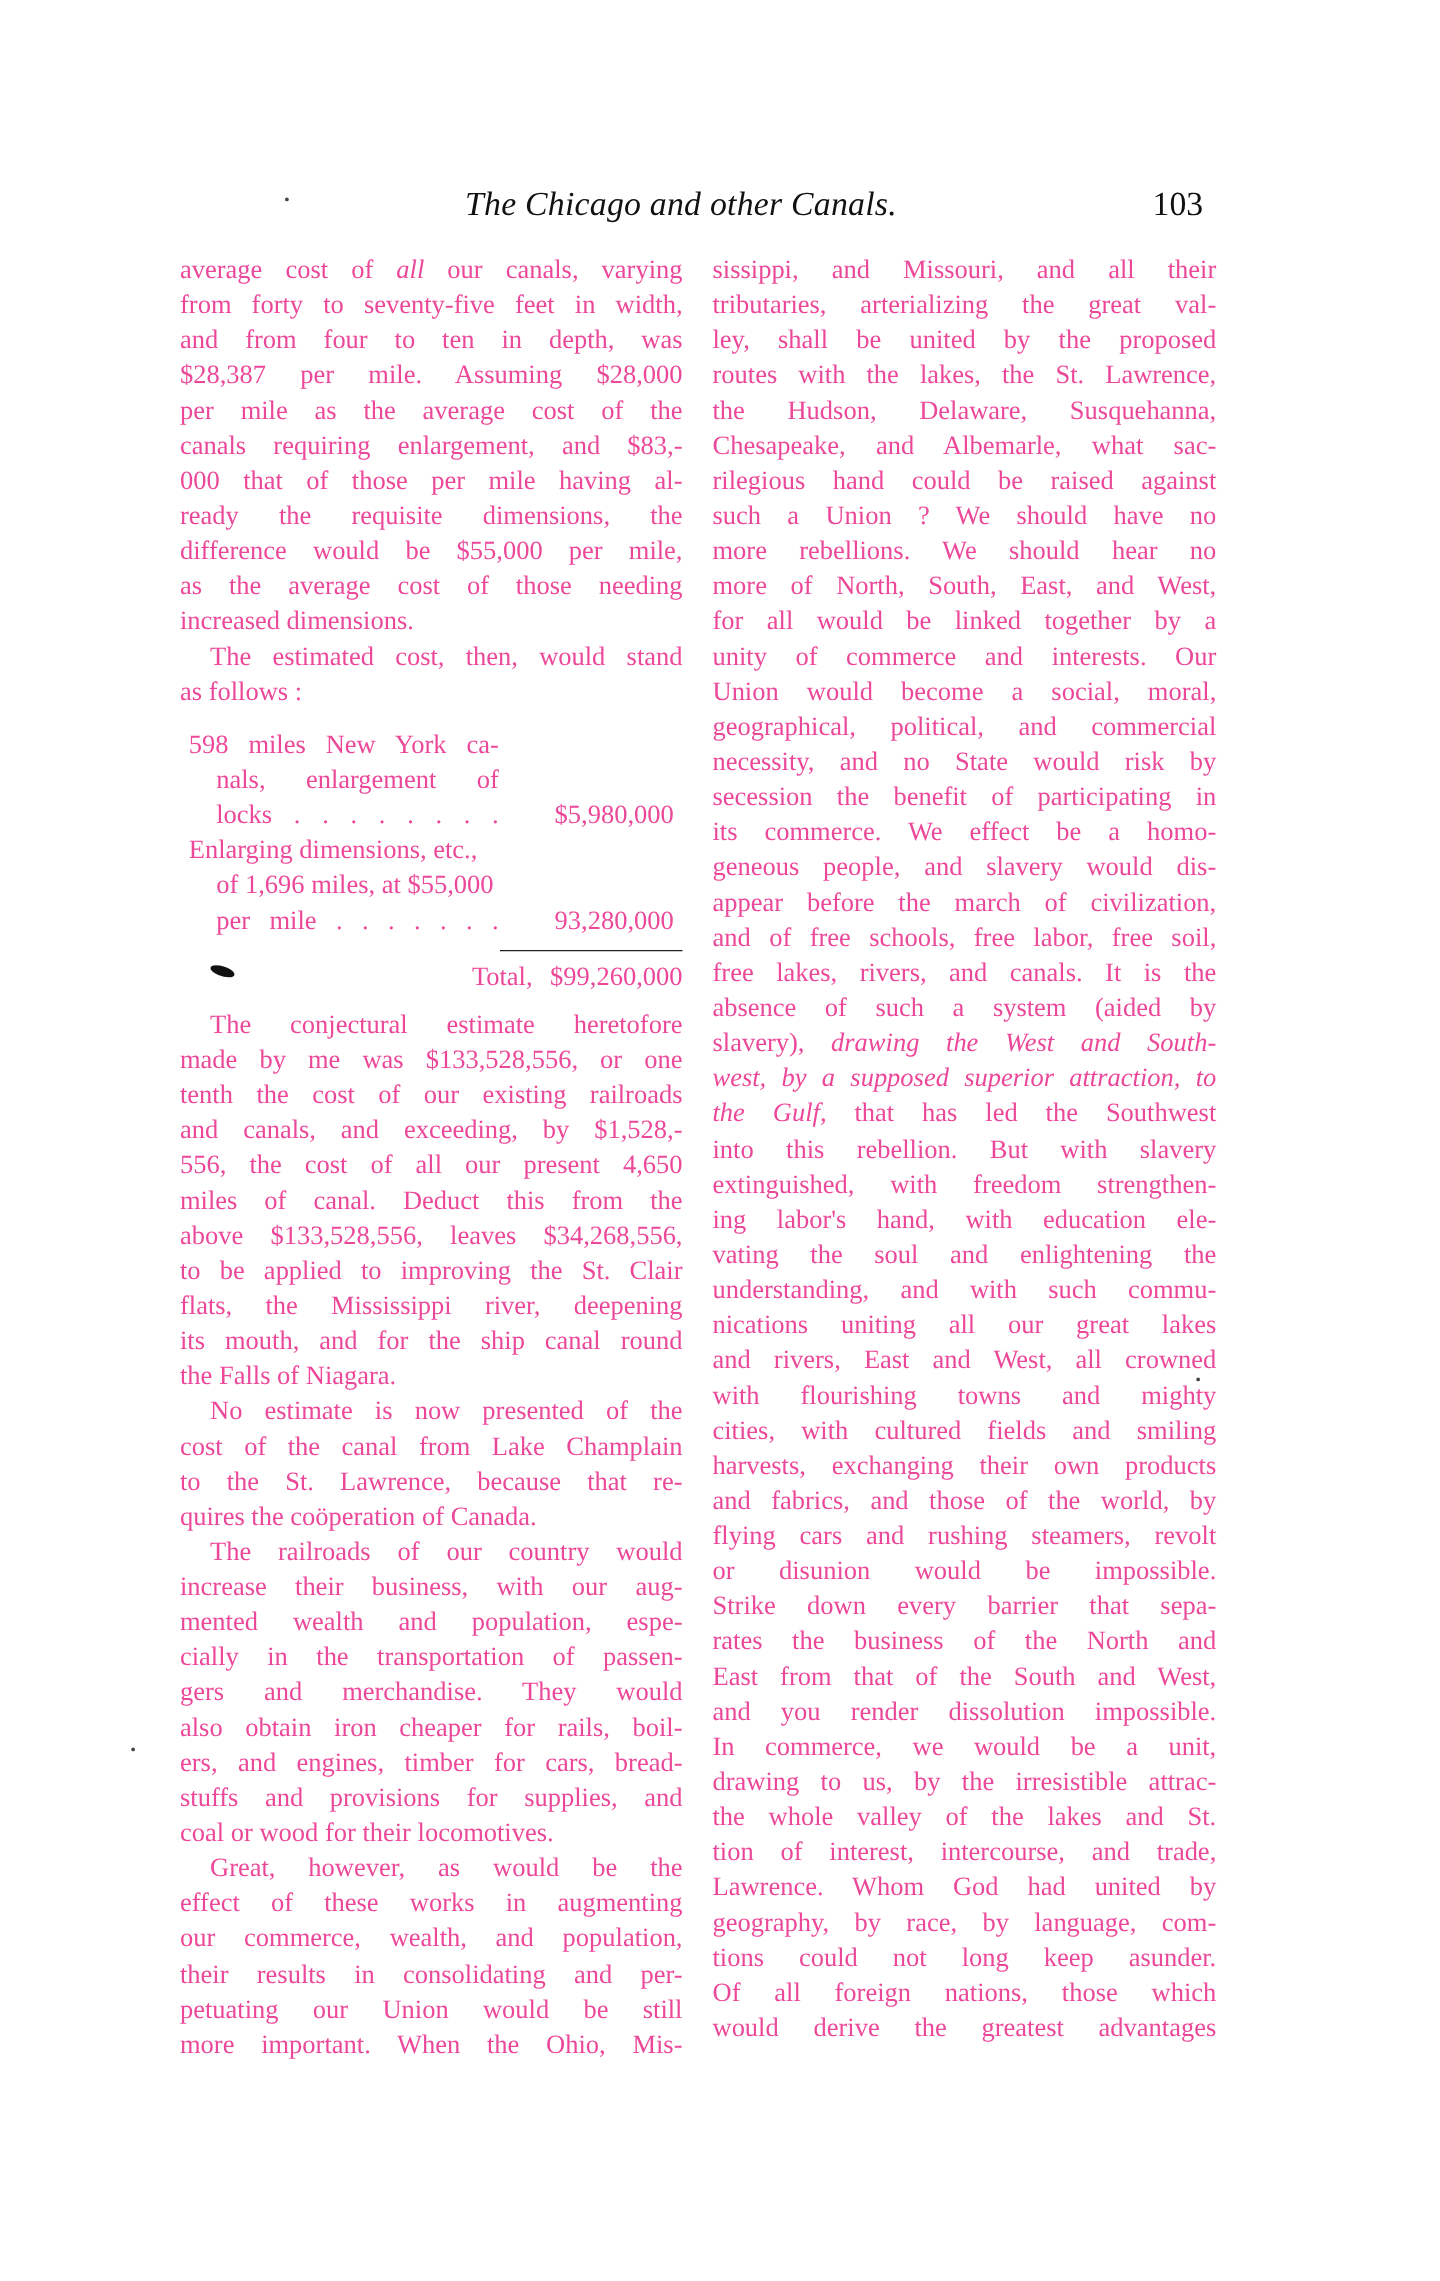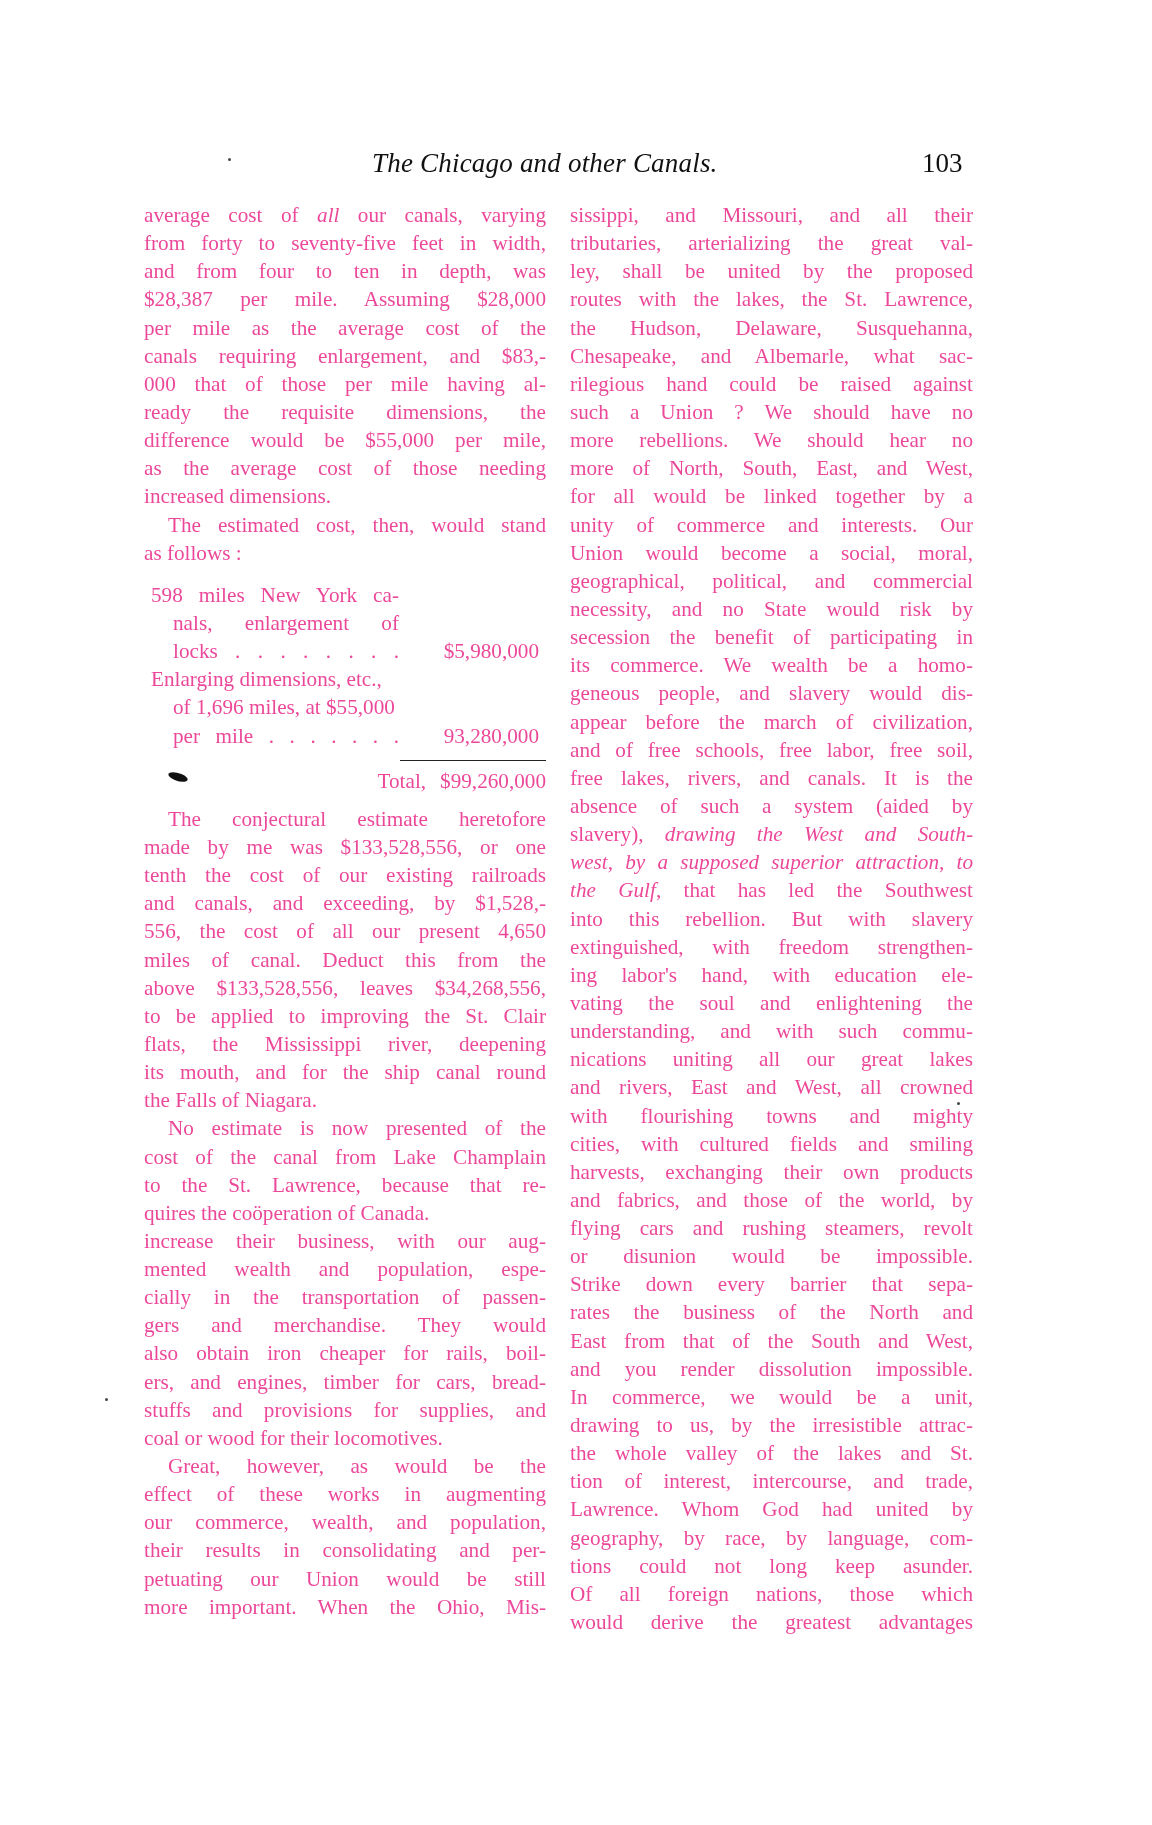--- a/index.html
+++ b/index.html
@@ -107,20 +107,21 @@
       <span class="line">its mouth, and for the ship canal round</span>
       <span class="line last">the Falls of Niagara.</span>
     </div>
     <div>
       <span class="line indent">No estimate is now presented of the</span>
       <span class="line">cost of the canal from Lake Champlain</span>
       <span class="line">to the St. Lawrence, because that re-</span>
       <span class="line last">quires the coöperation of Canada.</span>
     </div>
     <div>
+      <span class="line indent">The railroads of our country would</span>
       <span class="line">increase their business, with our aug-</span>
       <span class="line">mented wealth and population, espe-</span>
       <span class="line">cially in the transportation of passen-</span>
       <span class="line">gers and merchandise.  They would</span>
       <span class="line">also obtain iron cheaper for rails, boil-</span>
       <span class="line">ers, and engines, timber for cars, bread-</span>
       <span class="line">stuffs and provisions for supplies, and</span>
       <span class="line last">coal or wood for their locomotives.</span>
     </div>
     <div>
@@ -143,21 +144,21 @@
     <span class="line">rilegious hand could be raised against</span>
     <span class="line">such a Union ?  We should have no</span>
     <span class="line">more rebellions.  We should hear no</span>
     <span class="line">more of North, South, East, and West,</span>
     <span class="line">for all would be linked together by a</span>
     <span class="line">unity of commerce and interests.  Our</span>
     <span class="line">Union would become a social, moral,</span>
     <span class="line">geographical, political, and commercial</span>
     <span class="line">necessity, and no State would risk by</span>
     <span class="line">secession the benefit of participating in</span>
-    <span class="line">its commerce.  We wealth be a homo-</span>
+    <span class="line">its commerce.  We effect be a homo-</span>
     <span class="line">geneous people, and slavery would dis-</span>
     <span class="line">appear before the march of civilization,</span>
     <span class="line">and of free schools, free labor, free soil,</span>
     <span class="line">free lakes, rivers, and canals.  It is the</span>
     <span class="line">absence of such a system (aided by</span>
     <span class="line"><span>slavery), </span><span class="em">drawing the West and South-</span></span>
     <span class="line em">west, by a supposed superior attraction, to</span>
     <span class="line"><span class="em">the Gulf</span><span>, that has led the Southwest</span></span>
     <span class="line">into this rebellion.  But with slavery</span>
     <span class="line">extinguished, with freedom strengthen-</span>

